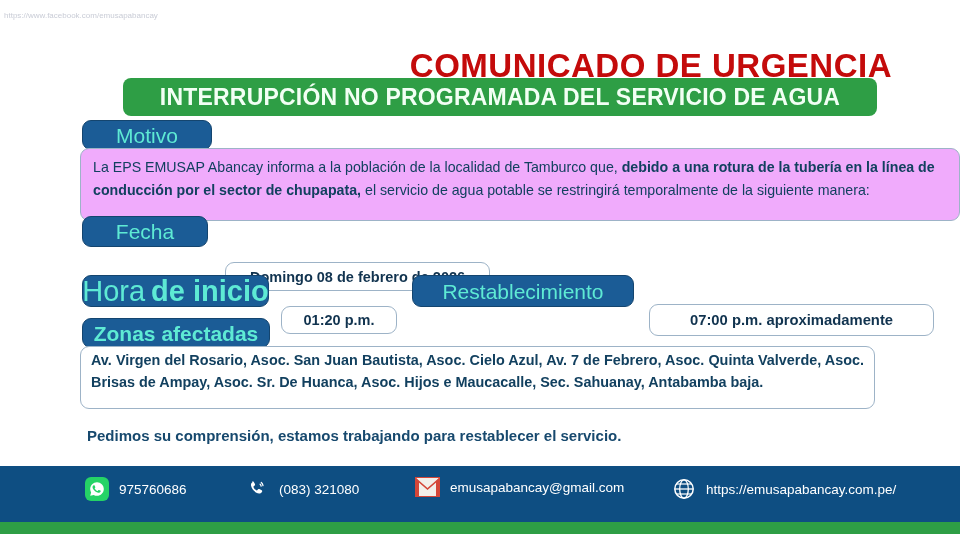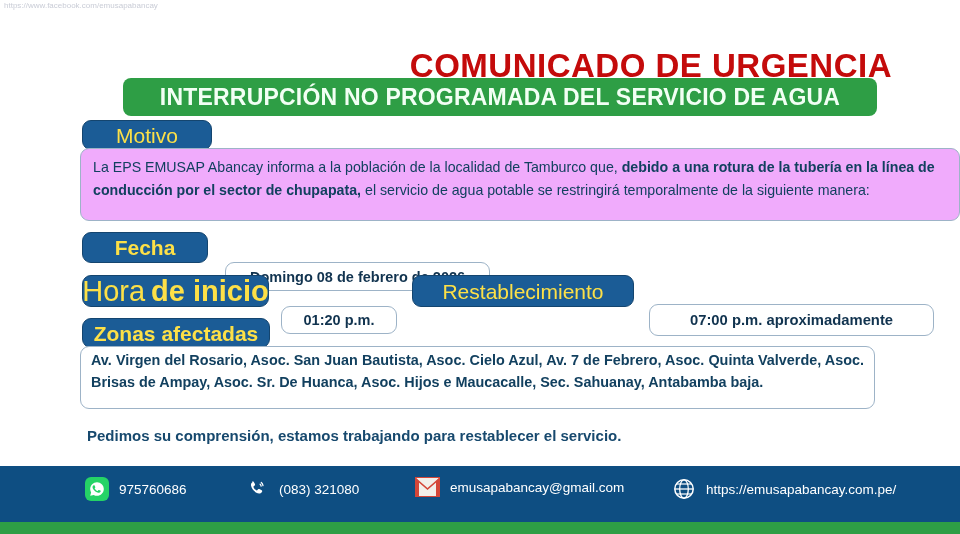--- a/index.html
+++ b/index.html
@@ -57,21 +57,21 @@
     box-sizing: border-box;
     margin-top: 12px;
   }
 
   
   .pill {
     position: absolute;
     background: #1B5C96;
     border: 1px solid #14456F;
     border-radius: 9px;
-    color: #fde047;
+    color: #5eead4;
     display: flex;
     align-items: center;
     justify-content: center;
     box-sizing: border-box;
     line-height: 1;
     white-space: nowrap;
   }
 
   
   .valuebox {
@@ -107,22 +107,22 @@
     overflow: hidden;
   }
   .motivo-box b { font-weight: bold; }
 
   #pill-motivo {
     left: 82px; top: 120px; width: 130px; height: 30px;
     font-size: 21px; font-weight: normal;
   }
 
   #pill-fecha {
-    left: 82px; top: 232px; width: 126px; height: 31px;
-    font-size: 21px; font-weight: bold; text-align: right;
+    left: 82px; top: 216px; width: 126px; height: 31px;
+    font-size: 21px; font-weight: normal; text-align: right;
   }
   #box-fecha {
     left: 225px; top: 233px; width: 265px; height: 29px;
     font-size: 14.5px;
   }
 
   #pill-hora {
     left: 82px; top: 275px; width: 187px; height: 32px;
     font-size: 29px; font-weight: normal;
   }
@@ -207,21 +207,21 @@
     flex: 0 0 auto;
   }
   #contact-whatsapp { left: 85px; top: 477px; }
   #contact-phone    { left: 245px; top: 477px; }
   #contact-email    { left: 415px; top: 477px; }
   #contact-web      { left: 672px; top: 477px; }
 
   
   .artifact {
     position: absolute;
-    left: 4px; top: 1px;
+    left: 4px; top: 11px;
     width: 250px; height: 9px;
     color: #C9CCD6;
     font-size: 8px;
     overflow: hidden;
     white-space: nowrap;
   }
 </style>
 </head>
 <body>
 

